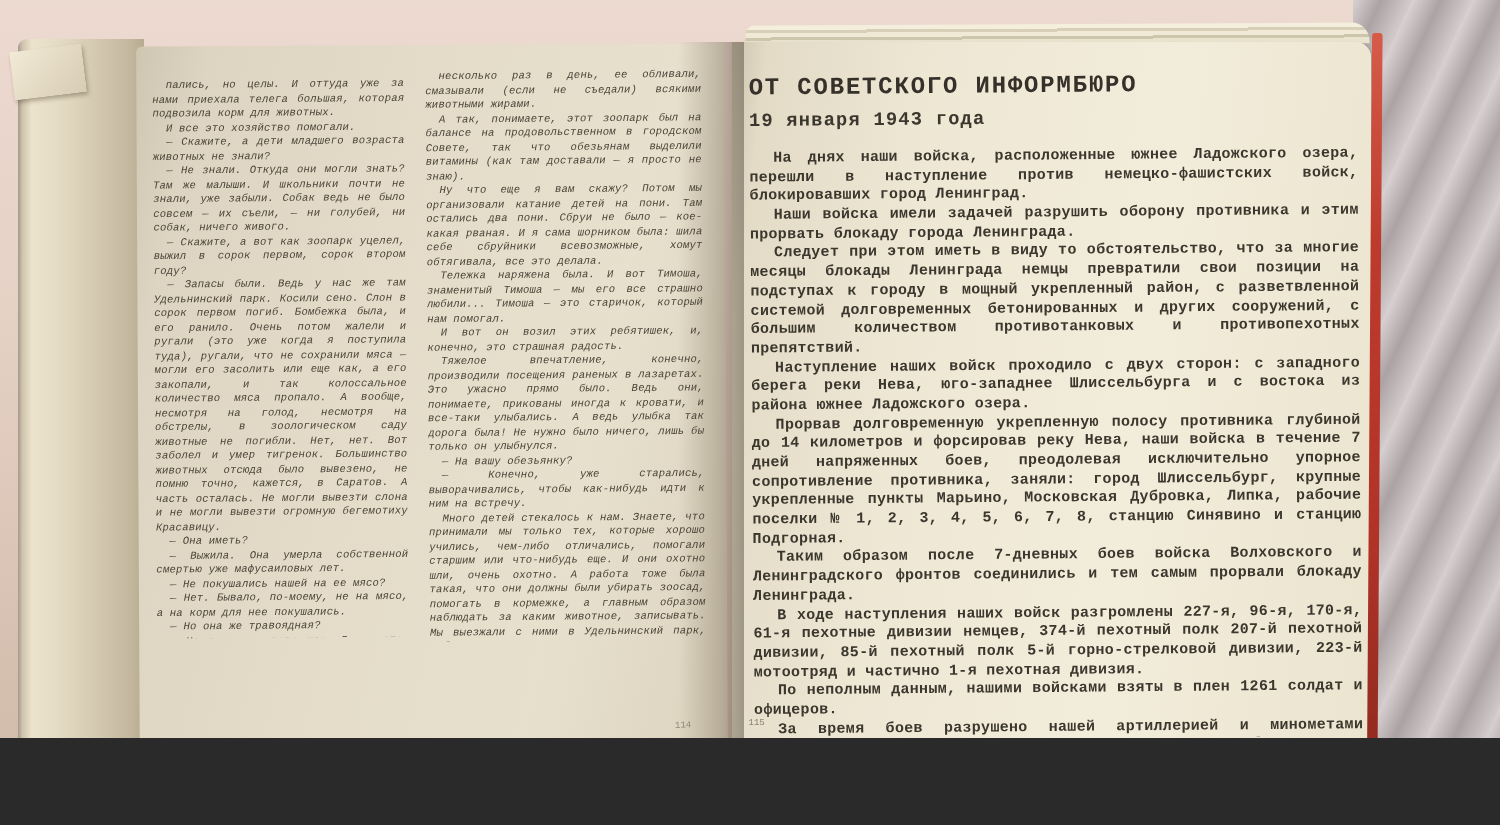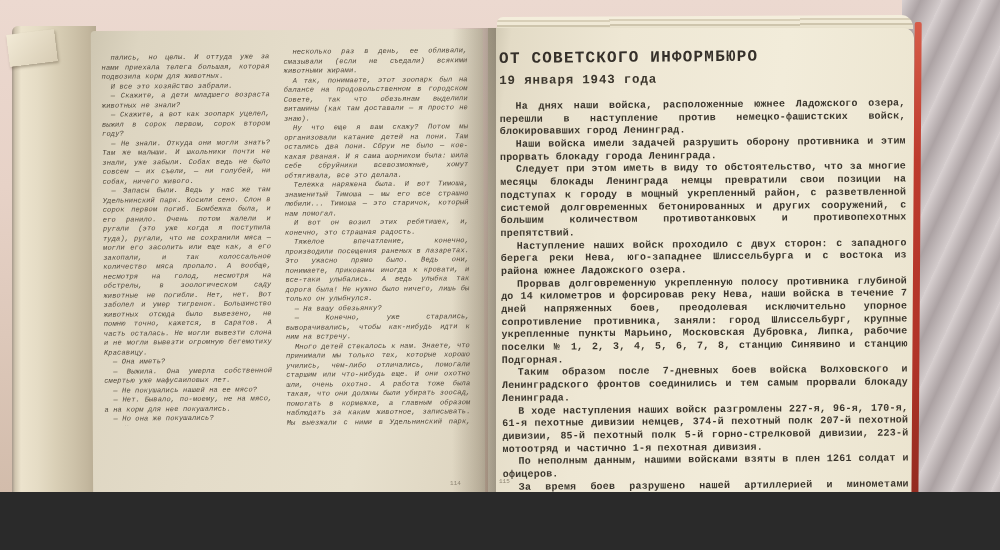--- a/index.html
+++ b/index.html
@@ -82,30 +82,30 @@
   <div class="page-stack-left"></div>
   <div class="cover-corner-fold"></div>
   <div class="left-page"></div>
   <div class="page-edges-top"></div>
   <div class="right-page"></div>
   <div class="gutter-shadow"></div>
   <div class="red-cover-right"></div>
 
   <div class="left-col col1">
       <p>пались, но целы. И оттуда уже за нами приехала телега большая, которая подвозила корм для животных.</p>
-      <p>И все это хозяйство забрали.</p>
+      <p>И все это хозяйство помогали.</p>
       <p>— Скажите, а дети младшего возраста животных не знали?</p>
+      <p>— Не знали. Откуда они могли знать? Там же малыши. И школьники почти не знали, уже забыли. Собак ведь не было совсем — их съели, — ни голубей, ни собак, ничего живого.</p>
       <p>— Скажите, а вот как зоопарк уцелел, выжил в сорок первом, сорок втором году?</p>
-      <p>— Не знали. Откуда они могли знать? Там же малыши. И школьники почти не знали, уже забыли. Собак ведь не было совсем — их съели, — ни голубей, ни собак, ничего живого.</p>
       <p>— Запасы были. Ведь у нас же там Удельнинский парк. Косили сено. Слон в сорок первом погиб. Бомбежка была, и его ранило. Очень потом жалели и ругали (это уже когда я поступила туда), ругали, что не сохранили мяса — могли его засолить или еще как, а его закопали, и так колоссальное количество мяса пропало. А вообще, несмотря на голод, несмотря на обстрелы, в зоологическом саду животные не погибли. Нет, нет. Вот заболел и умер тигренок. Большинство животных отсюда было вывезено, не помню точно, кажется, в Саратов. А часть осталась. Не могли вывезти слона и не могли вывезти огромную бегемотиху Красавицу.</p>
       <p>— Она иметь?</p>
       <p>— Выжила. Она умерла собственной смертью уже мафусаиловых лет.</p>
       <p>— Не покушались нашей на ее мясо?</p>
       <p>— Нет. Бывало, по-моему, не на мясо, а на корм для нее покушались.</p>
-      <p>— Но она же покушались?</p>
+      <p>— Но она же травоядная?</p>
       <p>— Но тогда и трава шла. Вы знаете, что я вам хочу сказать: она больше всех нам доставляла мучений. Она ведь не может жить без воды — у нее трещины на коже делаются. Там, сзади зоопарка, есть такой канал, и нам приходилось просто на саночках возить воду без конца. Это был тяжелый для нас наряд, прямо, знаете, по очереди нас заставляли это делать. И вот,</p>
     </div>
   <div class="left-col col2">
       <p>несколько раз в день, ее обливали, смазывали (если не съедали) всякими животными жирами.</p>
       <p>А так, понимаете, этот зоопарк был на балансе на продовольственном в городском Совете, так что обезьянам выделили витамины (как там доставали — я просто не знаю).</p>
       <p>Ну что еще я вам скажу? Потом мы организовали катание детей на пони. Там остались два пони. Сбруи не было — кое-какая рваная. И я сама шорником была: шила себе сбруйники всевозможные, хомут обтягивала, все это делала.</p>
       <p>Тележка наряжена была. И вот Тимоша, знаменитый Тимоша — мы его все страшно любили... Тимоша — это старичок, который нам помогал.</p>
       <p>И вот он возил этих ребятишек, и, конечно, это страшная радость.</p>
       <p>Тяжелое впечатление, конечно, производили посещения раненых в лазаретах. Это ужасно прямо было. Ведь они, понимаете, прикованы иногда к кровати, и все-таки улыбались. А ведь улыбка так дорога была! Не нужно было ничего, лишь бы только он улыбнулся.</p>
       <p>— На вашу обезьянку?</p>

